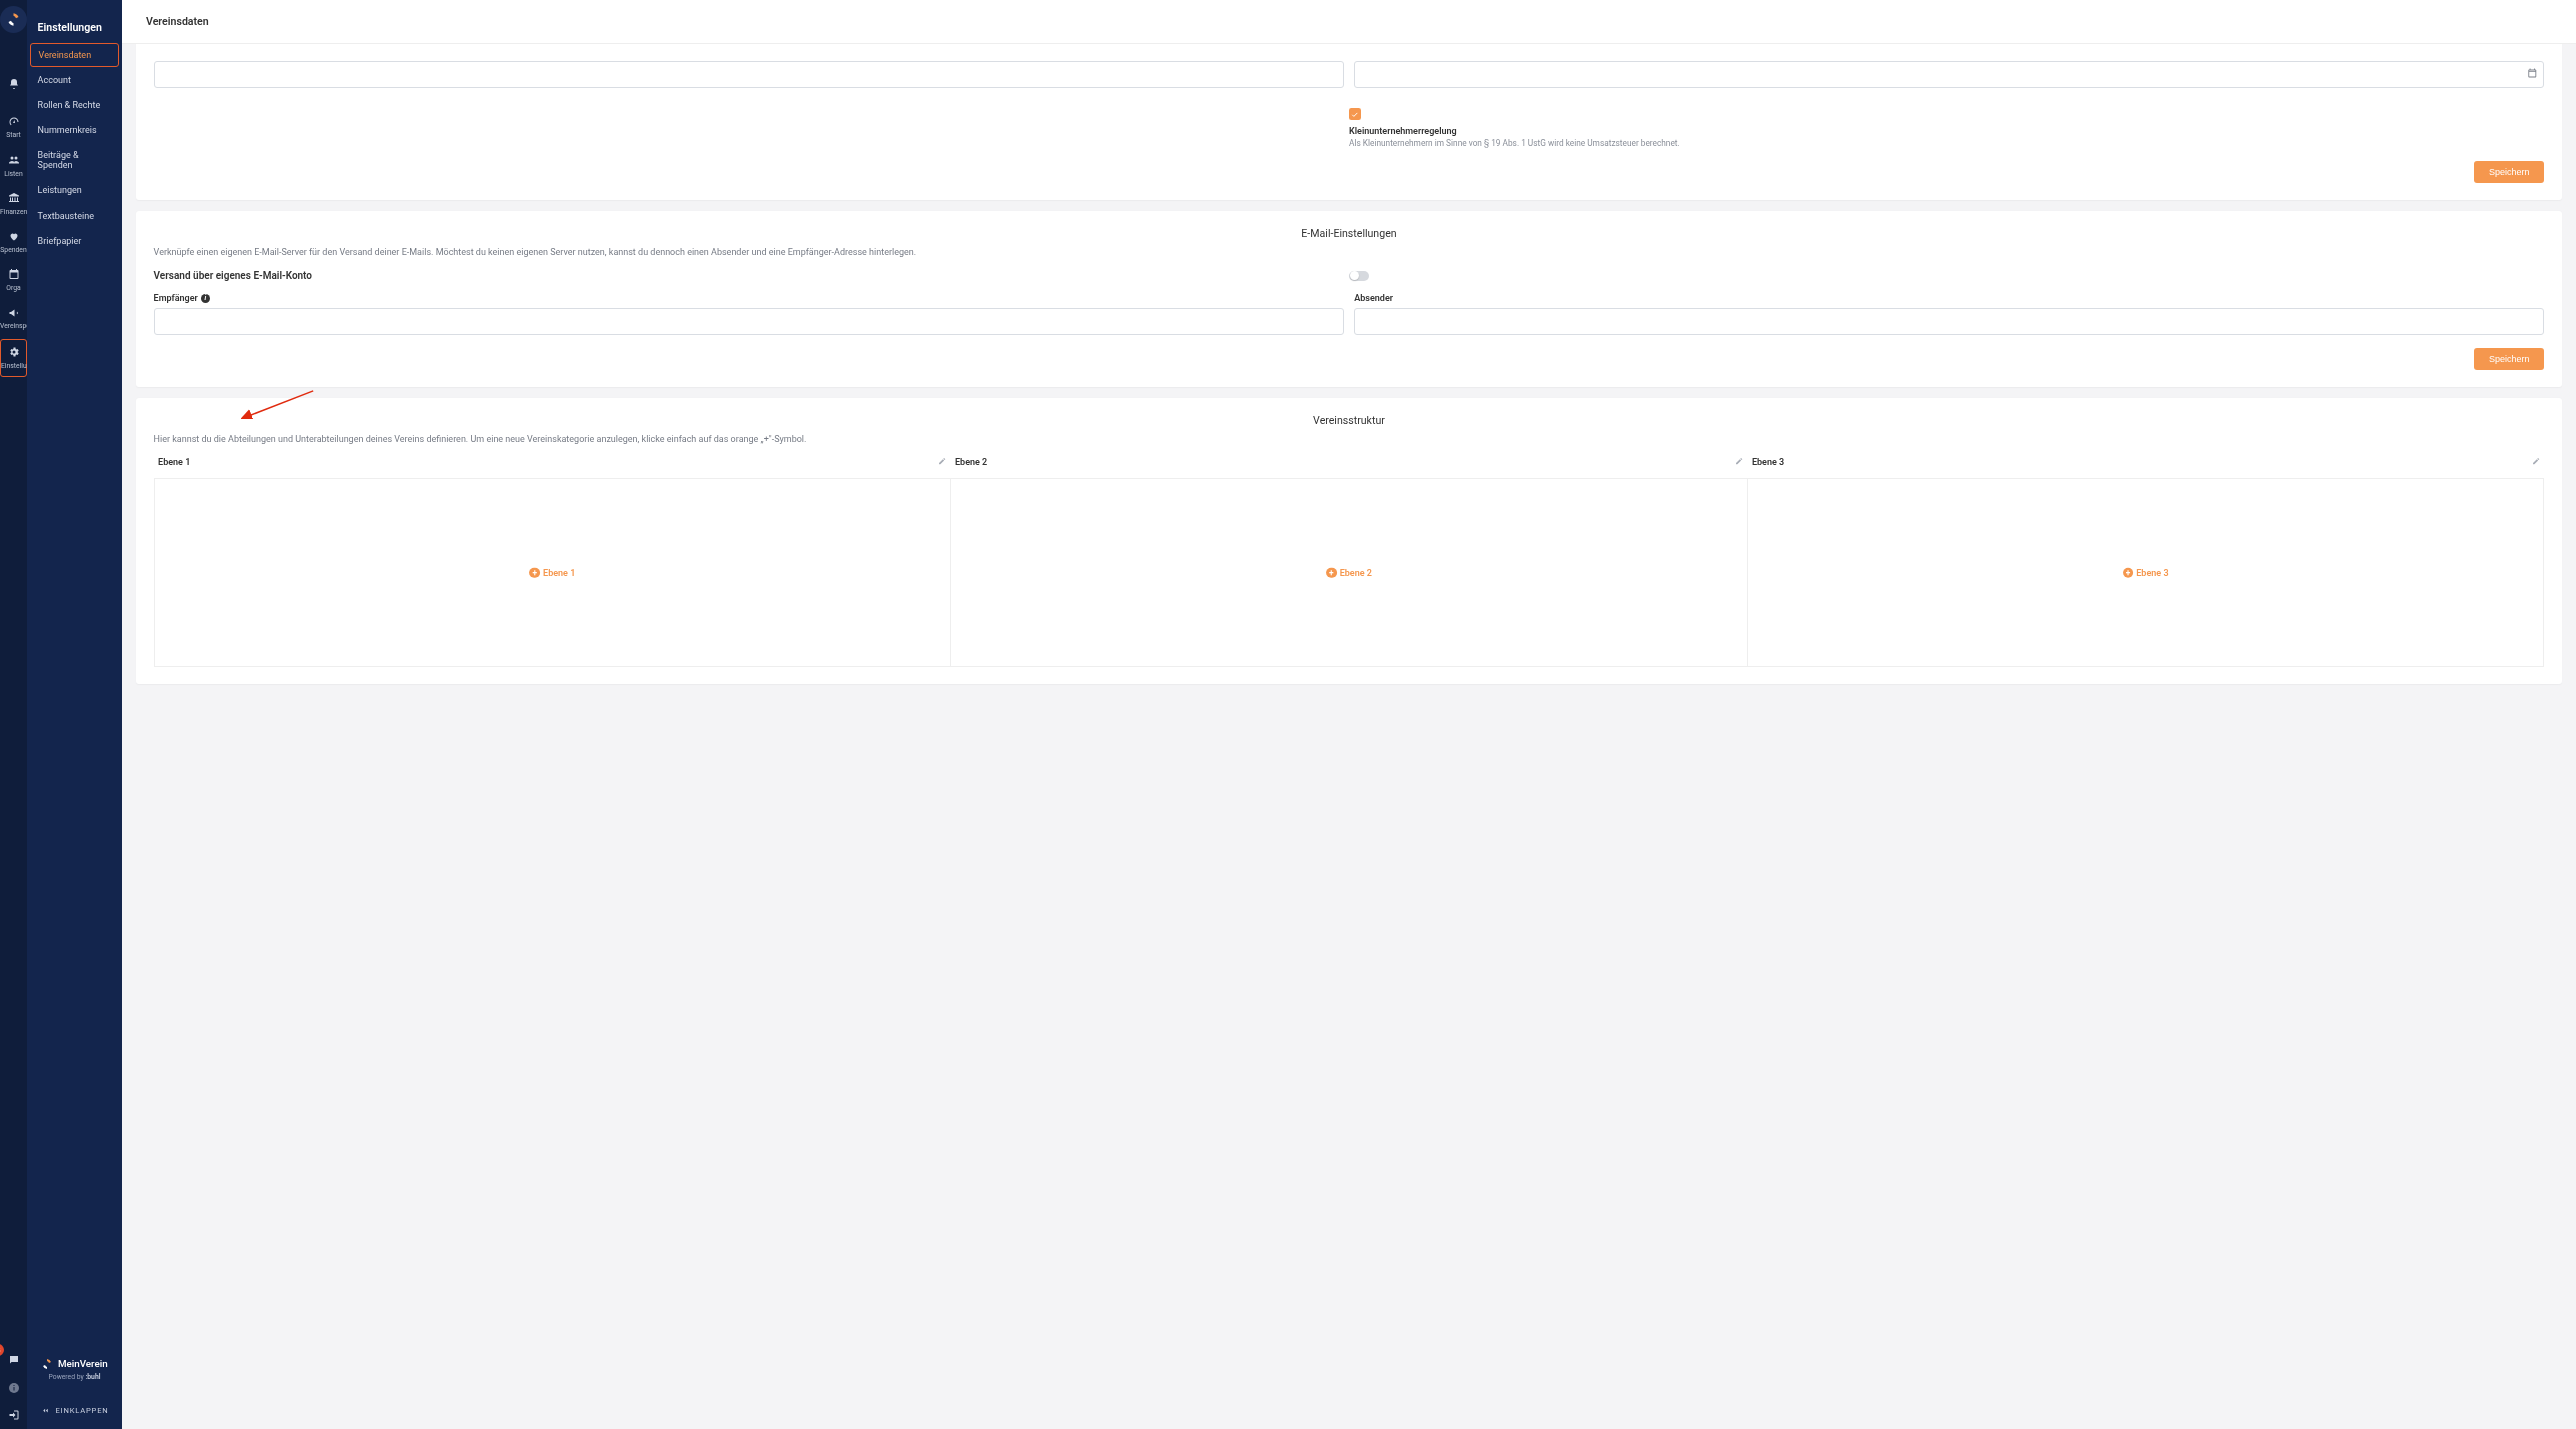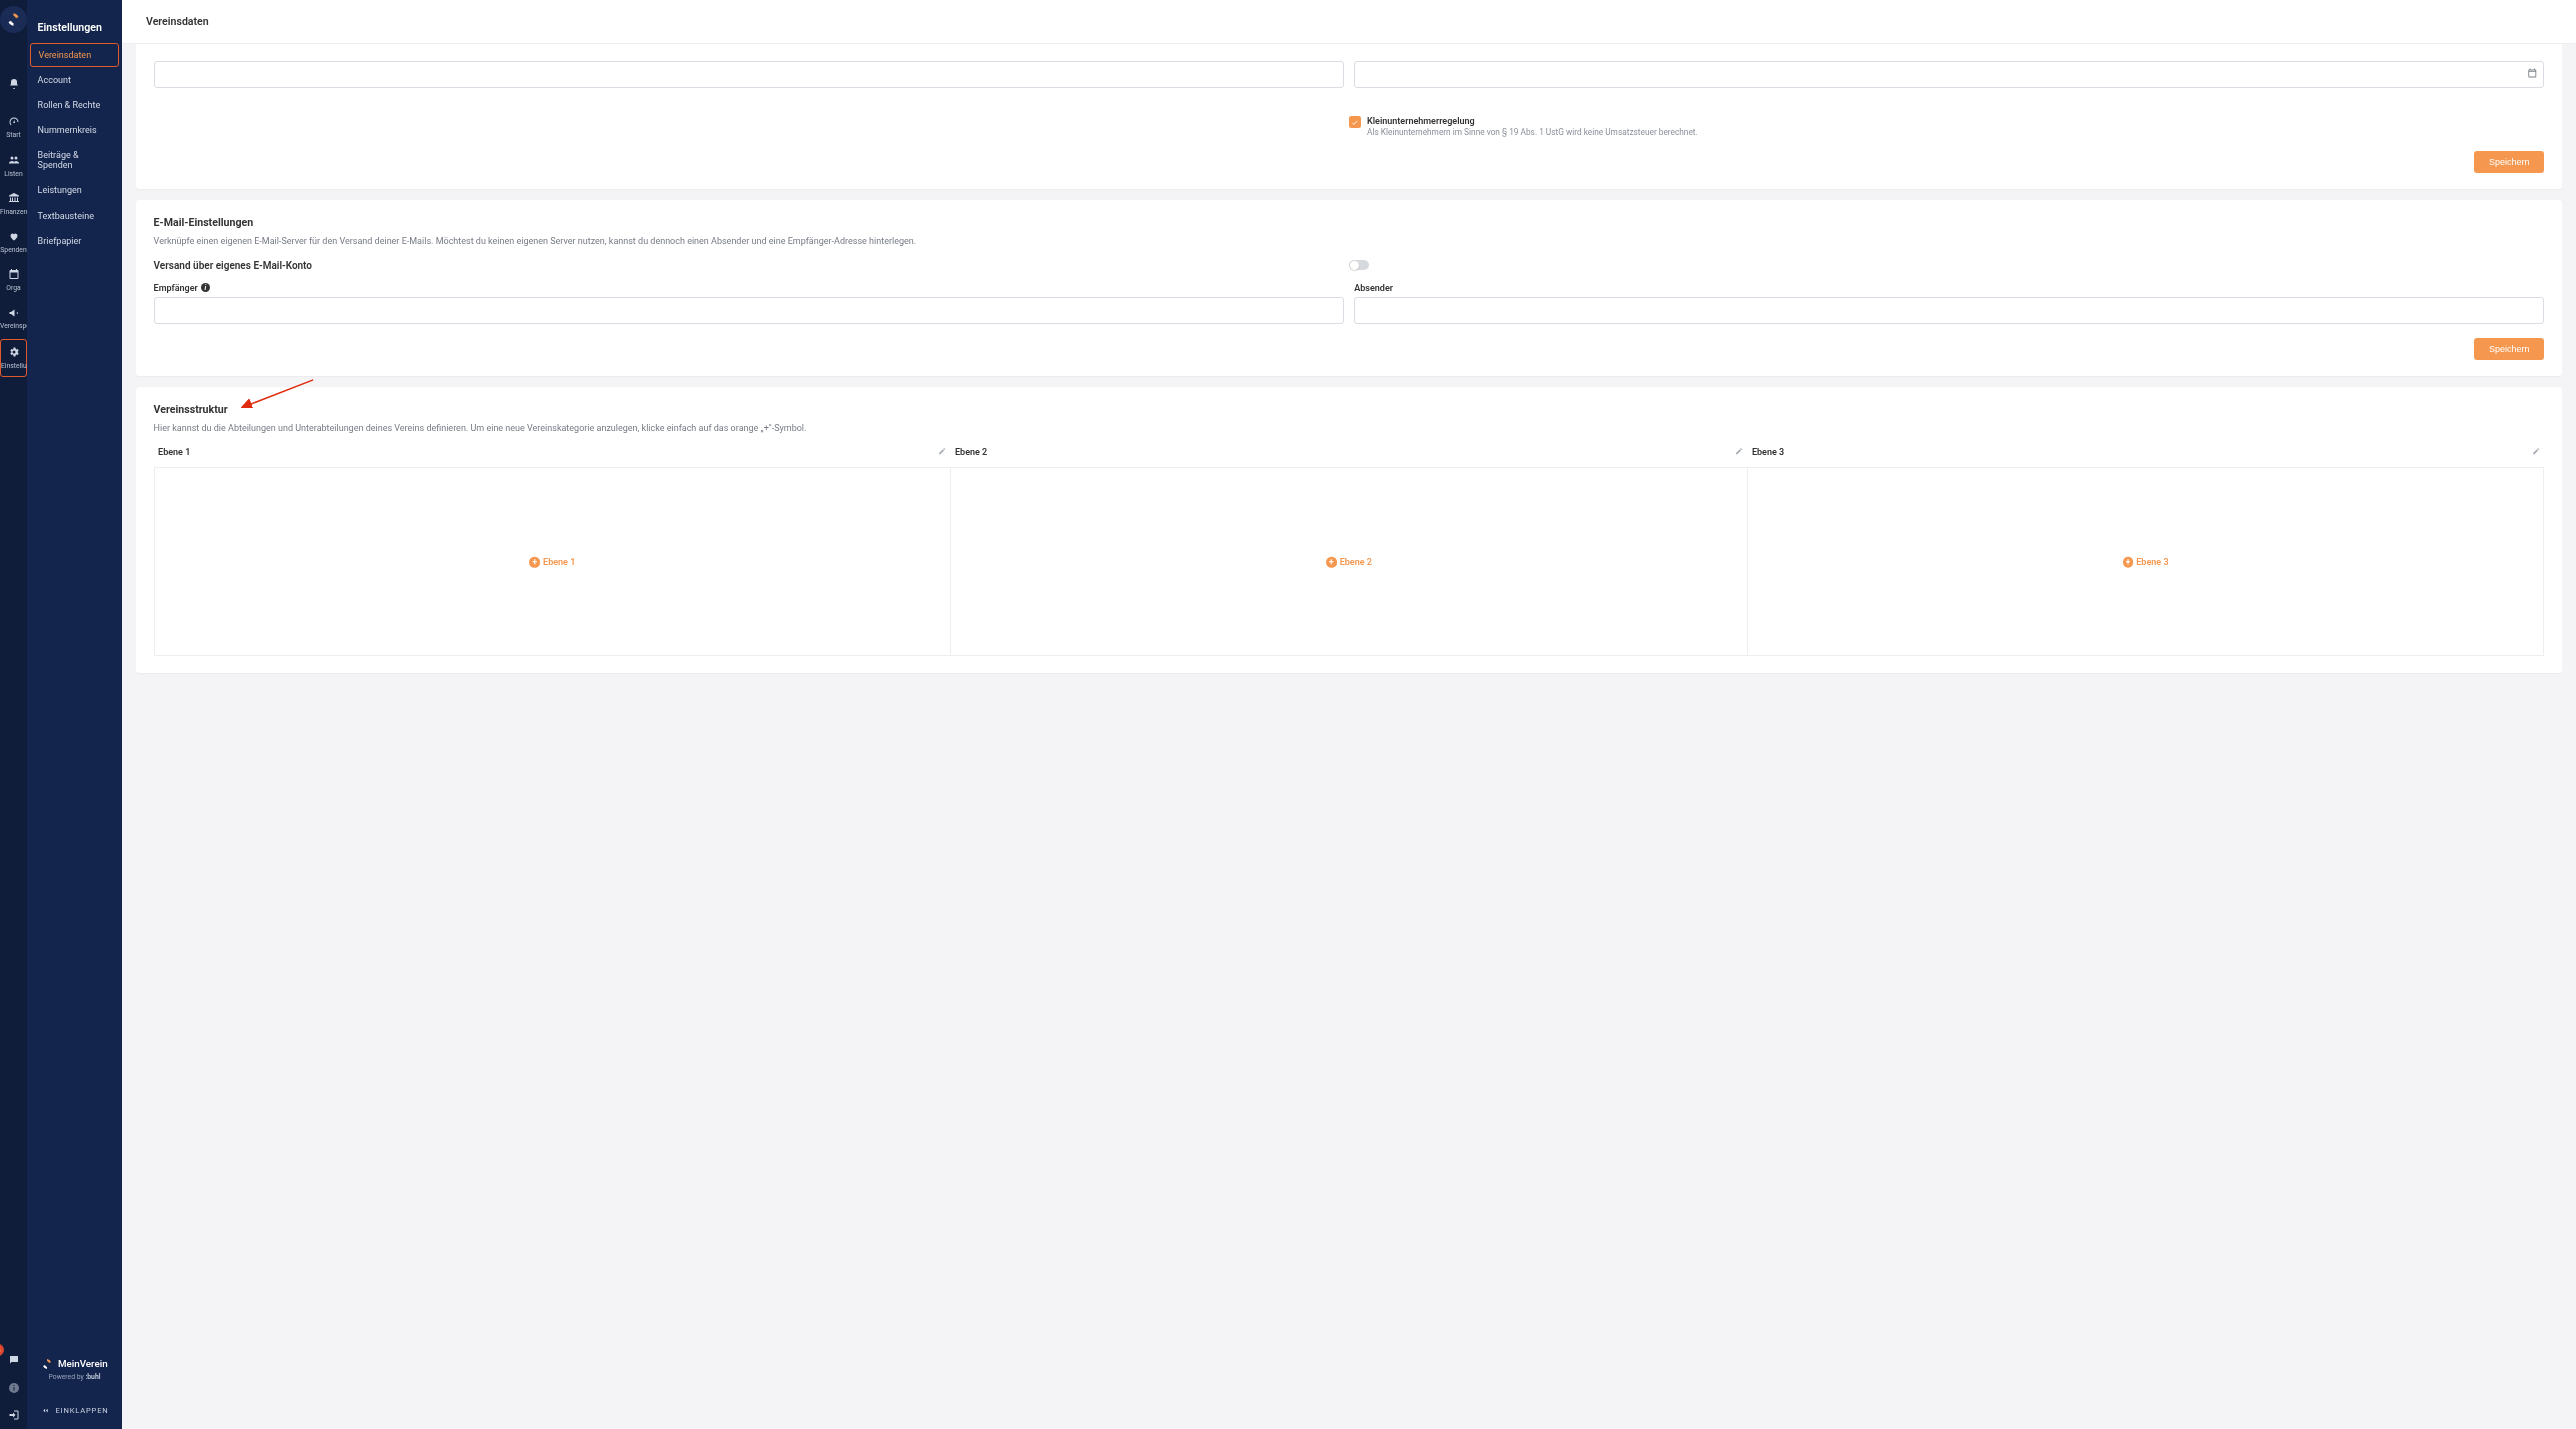--- a/index.html
+++ b/index.html
@@ -90,29 +90,29 @@
   
   .main { flex:1; display:flex; flex-direction:column; background:#f4f4f6; overflow:hidden; }
   .topbar { background:#fff; border-bottom:0.8px solid #eee; padding: 15px 24px; font-weight:600; font-size:10.6px; color:#333; }
   .content { flex:1; overflow:auto; padding: 0 13.6px 23px; }
   .card { background:#fff; border-radius:3px; margin-top:10.6px; padding: 16.6px 18px; box-shadow:0 0.8px 1.5px rgba(0,0,0,0.04); }
   .card:first-child { margin-top:0; border-top-left-radius:0; border-top-right-radius:0;}
   
   .row-inputs { display:flex; gap:10.6px; }
   .tf { flex:1; height:27px; border:0.8px solid #d9dde3; border-radius:3px; background:#fff; padding:0 7.6px; position:relative; }
   .tf .date-icon { position:absolute; right:6px; top:50%; transform:translateY(-50%); color:#7a7f88; }
-  .check-row { display:flex; gap:6px; margin-top:28px; margin-left: calc(50%); }
+  .check-row { display:flex; gap:6px; margin-top:20px; margin-left: calc(50%); flex-direction: column; }
   .checkbox { width:12px; height:12px; border-radius:2.3px; background:#f5974e; display:flex; align-items:center; justify-content:center; flex-shrink:0; margin-top:0.8px; }
   .checkbox svg { width:7.6px; height:7.6px; stroke:#fff; fill:none; stroke-width:3; }
   .check-text .ct-title { font-size:9px; font-weight:600; color:#333; }
   .check-text .ct-sub { font-size:8.3px; color:#8a8f99; margin-top:1.5px; }
   .btn-row { display:flex; justify-content:flex-end; margin-top:13.6px; }
   .btn-primary { background:#f5974e; color:#fff; border:none; border-radius:3px; padding:6px 15px; font-size:9px; cursor:pointer; }
   
-  .section-title { font-size:10.6px; font-weight:700; color:#333; margin-bottom:6px; }
+  .section-title { font-size:10.6px; font-weight:400; color:#333; margin-bottom:6px;text-align:center; }
   .section-desc { font-size:9px; color:#767b85; margin-bottom:10.6px; line-height:1.5; }
   .toggle-row { display:flex; align-items:center; justify-content:space-between; margin-bottom:12px; }
   .toggle-label { font-size:10px; font-weight:600; color:#333; }
   .toggle { width:19.7px; height:10.6px; border-radius:6px; background:#d6d9de; position:relative; cursor:pointer; margin-right: calc(50% - 19.7px); }
   .toggle .knob { position:absolute; left:0.8px; top:0.8px; width:9px; height:9px; background:#fff; border-radius:50%; box-shadow:0 0.8px 1.5px rgba(0,0,0,0.2); }
   .form-row { display:flex; gap:10.6px; }
   .field { flex:1; }
   .field-label { font-size:9px; font-weight:600; color:#333; margin-bottom:4.5px; display:flex; align-items:center; gap:3px; }
   .info-icon { width:9px; height:9px; border-radius:50%; background:#333; color:#fff; font-size:6.8px; display:inline-flex; align-items:center; justify-content:center; font-style:italic; font-weight:bold; }
   

